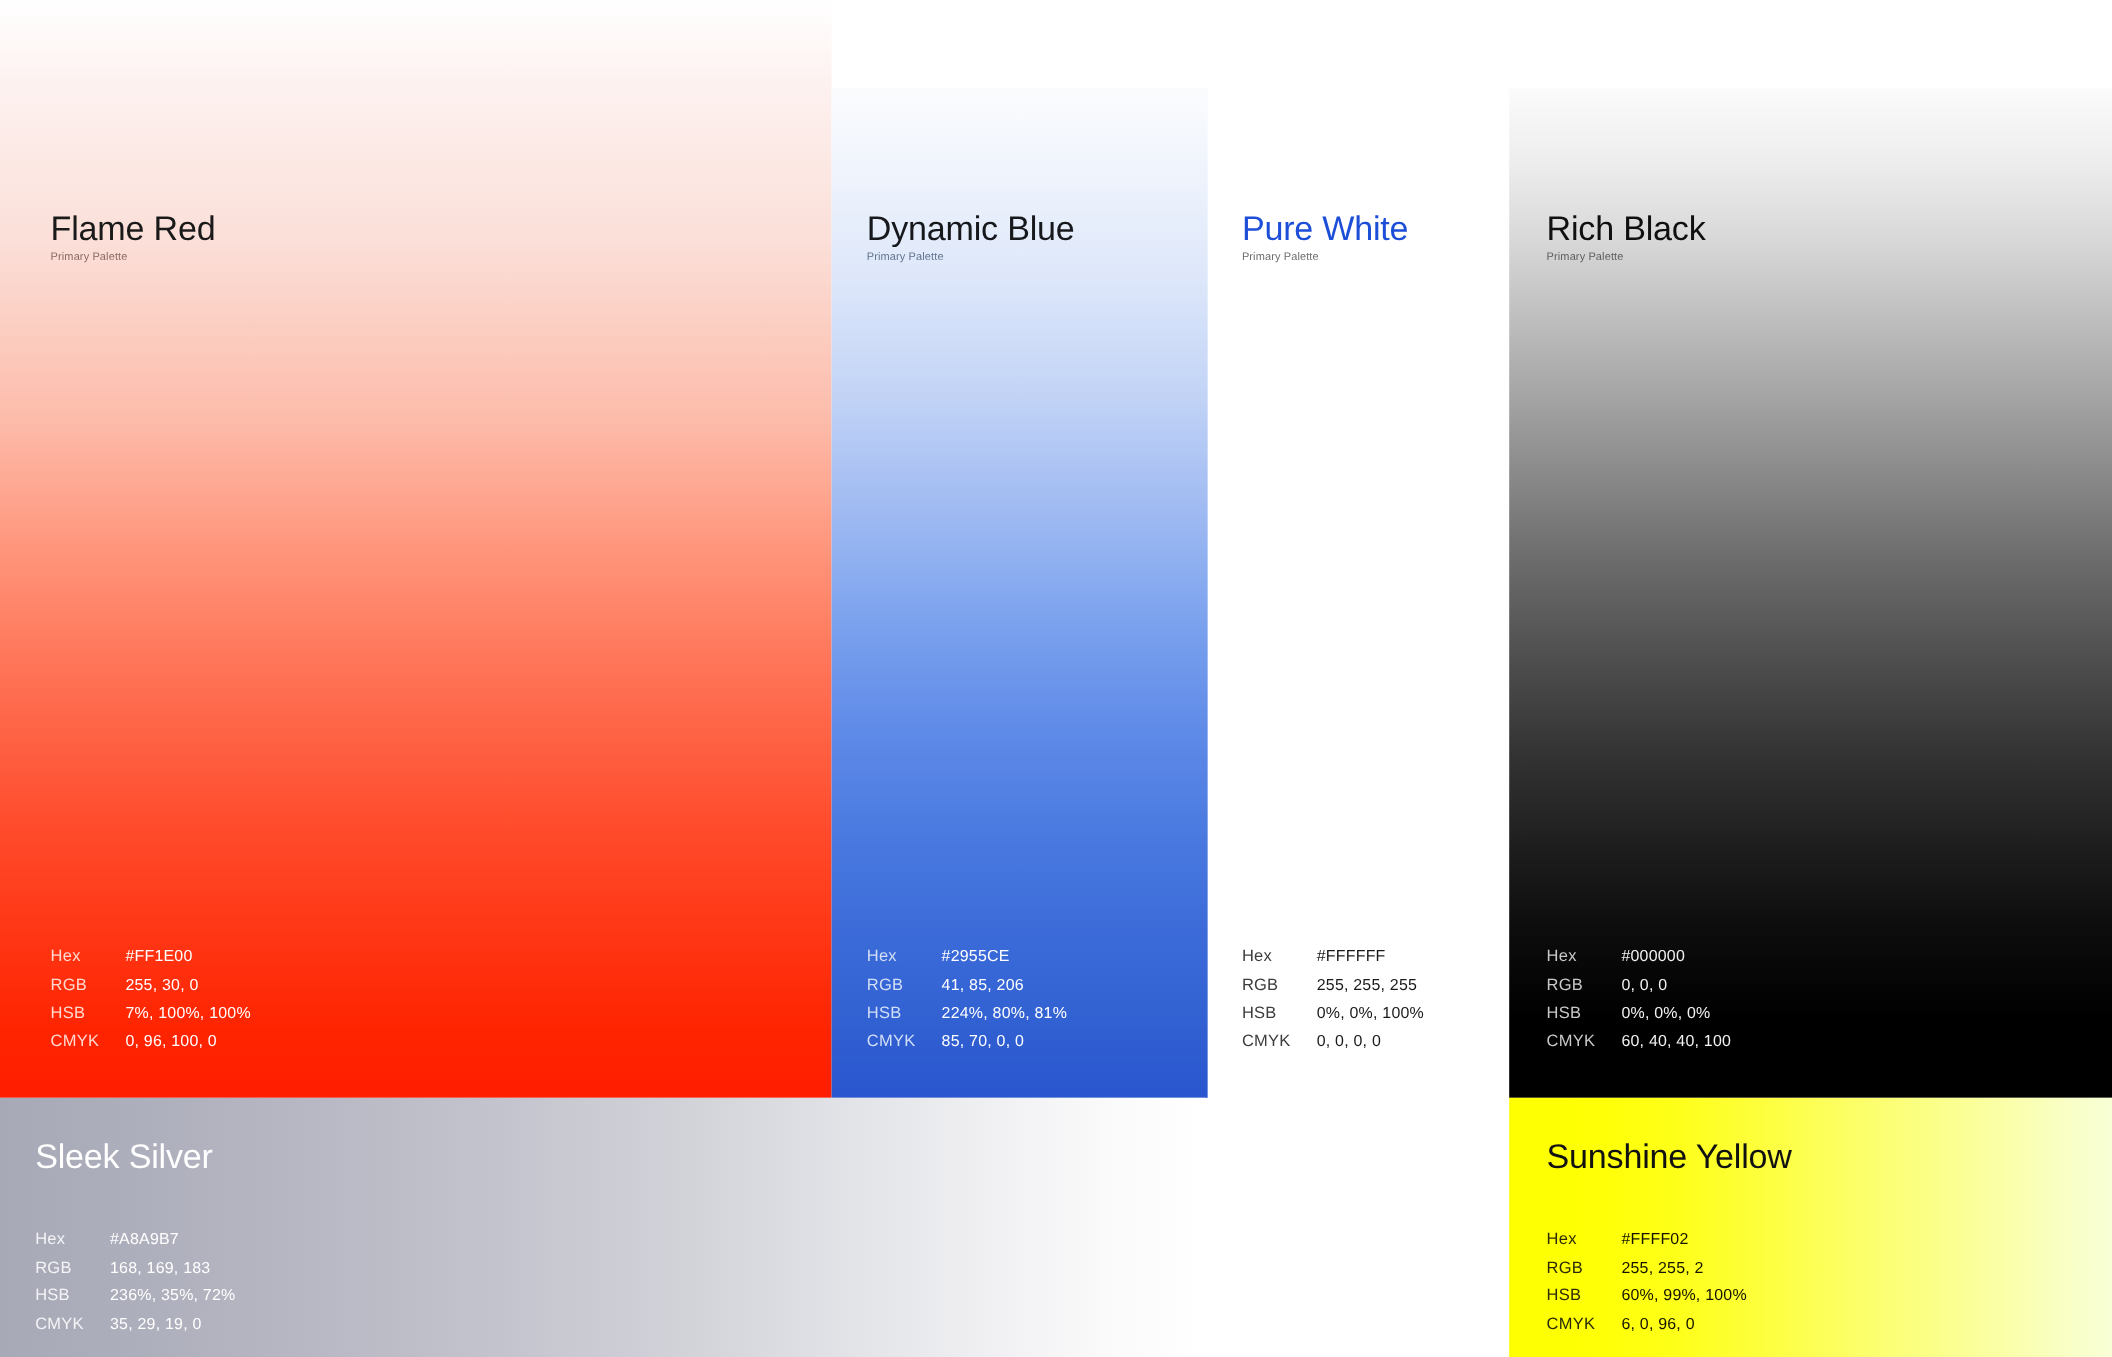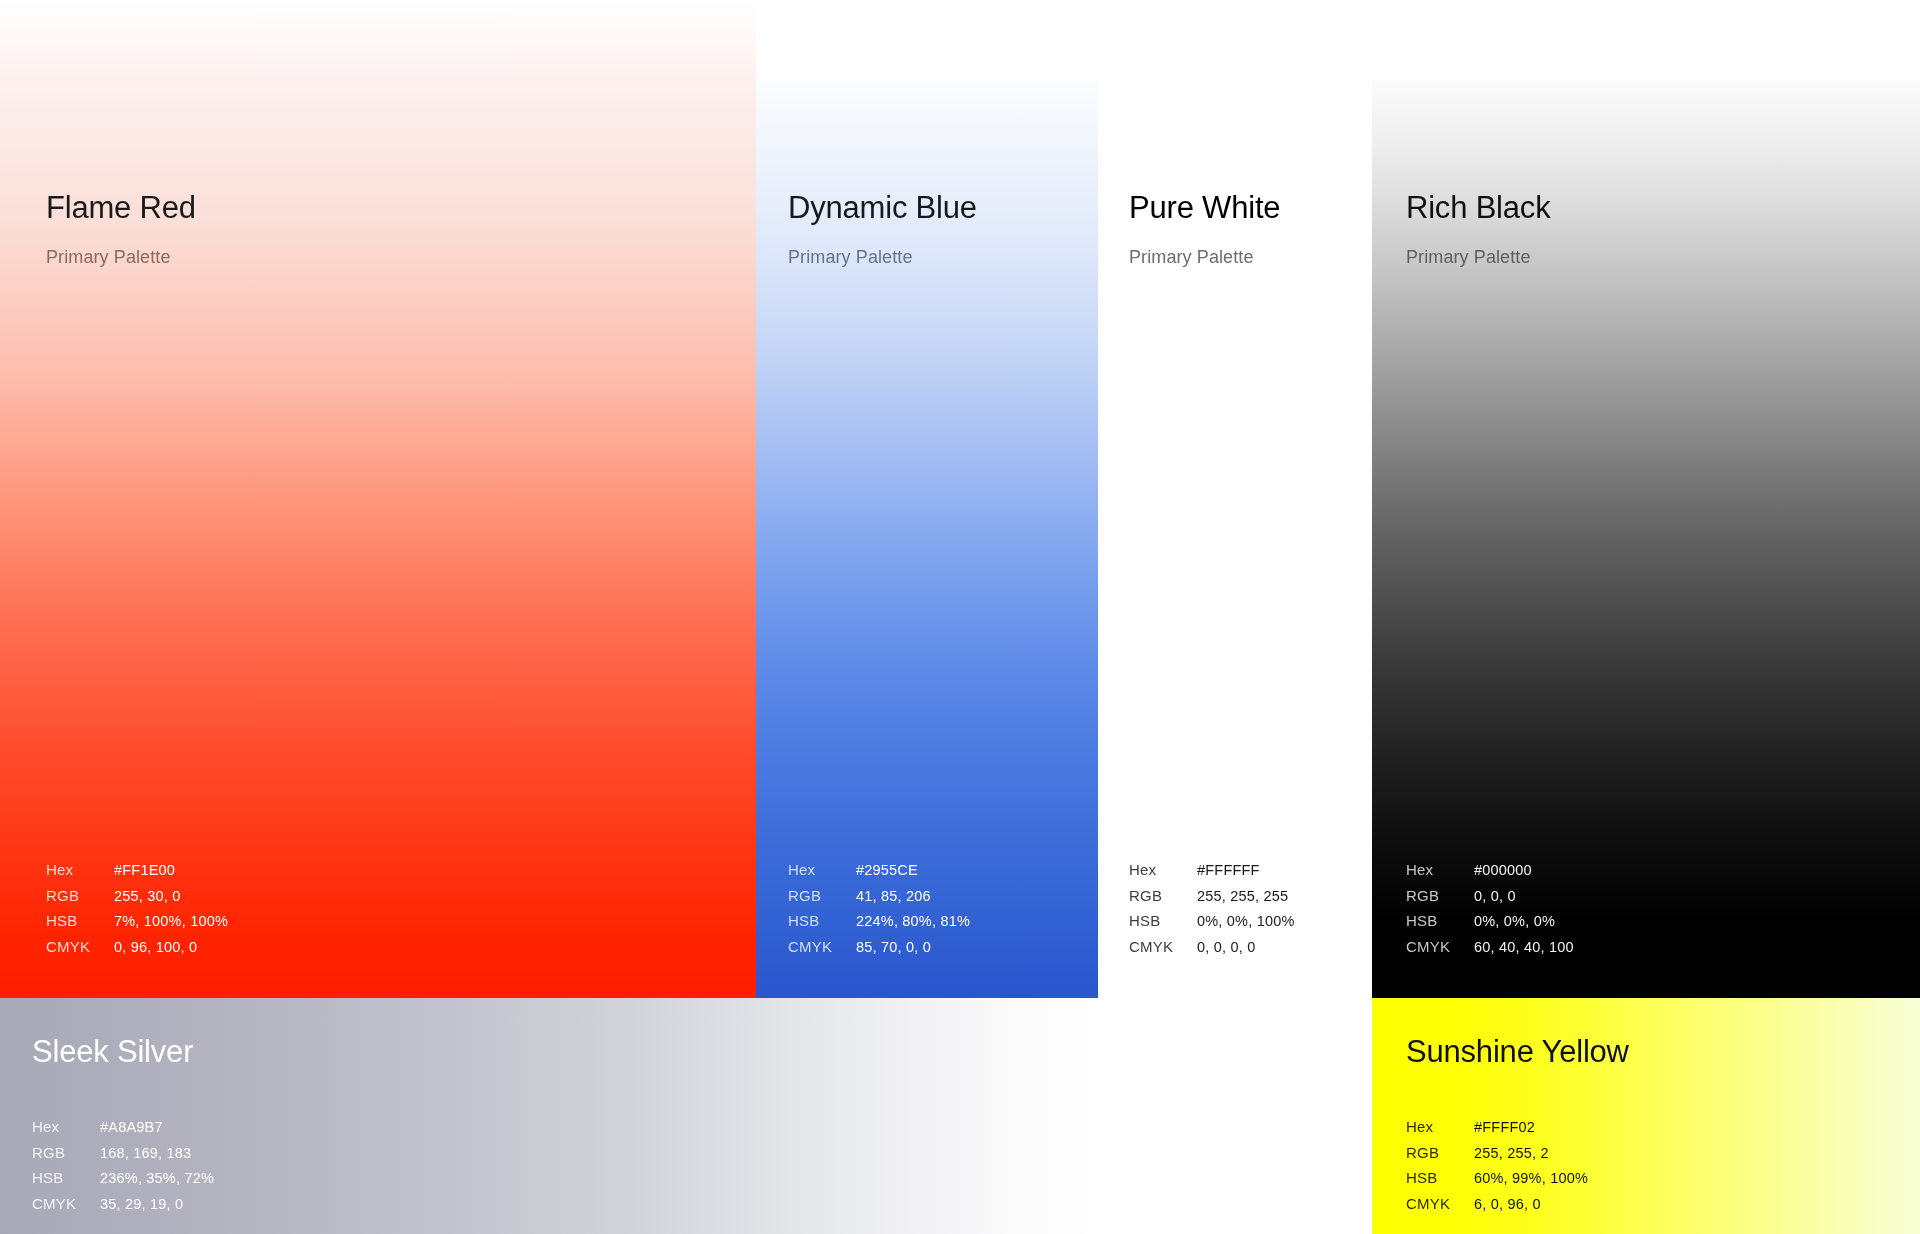--- a/index.html
+++ b/index.html
@@ -21,26 +21,25 @@
   .swatch-title {
     position:absolute;
     font-size:31px;
     font-weight:400;
     letter-spacing:-0.2px;
     white-space:nowrap;
     line-height:1;
   }
   .swatch-sub {
     position:absolute;
-    font-size:18px;
+    font-size:10px;
     font-weight:400;
     letter-spacing:0.1px;
     white-space:nowrap;
     line-height:1;
-    margin-top:19px;
   }
 
   .specs { position:absolute; }
   .spec-row {
     display:flex;
     align-items:baseline;
     height:25.5px;
     white-space:nowrap;
   }
   .spec-key {
@@ -127,21 +126,21 @@
       #feff1a 28%,
       #fdff3d 42%,
       #fcff63 56%,
       #fbff87 70%,
       #faffa8 82%,
       #f9ffc4 92%,
       #f8ffd6 100%);
   }
 
   
-  .text-dark .swatch-title { color:#000000;text-align:center; }
+  .text-dark .swatch-title { color:#1d4ed8;text-align:center; }
   .text-dark .swatch-sub   { color:#6d6d6d; }
   .text-dark .spec-key     { color:#3d3d3d; }
   .text-dark .spec-val     { color:#1a1a1a; }
 
   .text-on-red .swatch-title { color:#1a1a1a; }
   .text-on-red .swatch-sub   { color:#8a6a62; }
   .text-on-red .spec-key     { color:#ffd9d0; }
   .text-on-red .spec-val     { color:#ffffff; }
 
   .text-on-blue .swatch-title { color:#16181c; }

